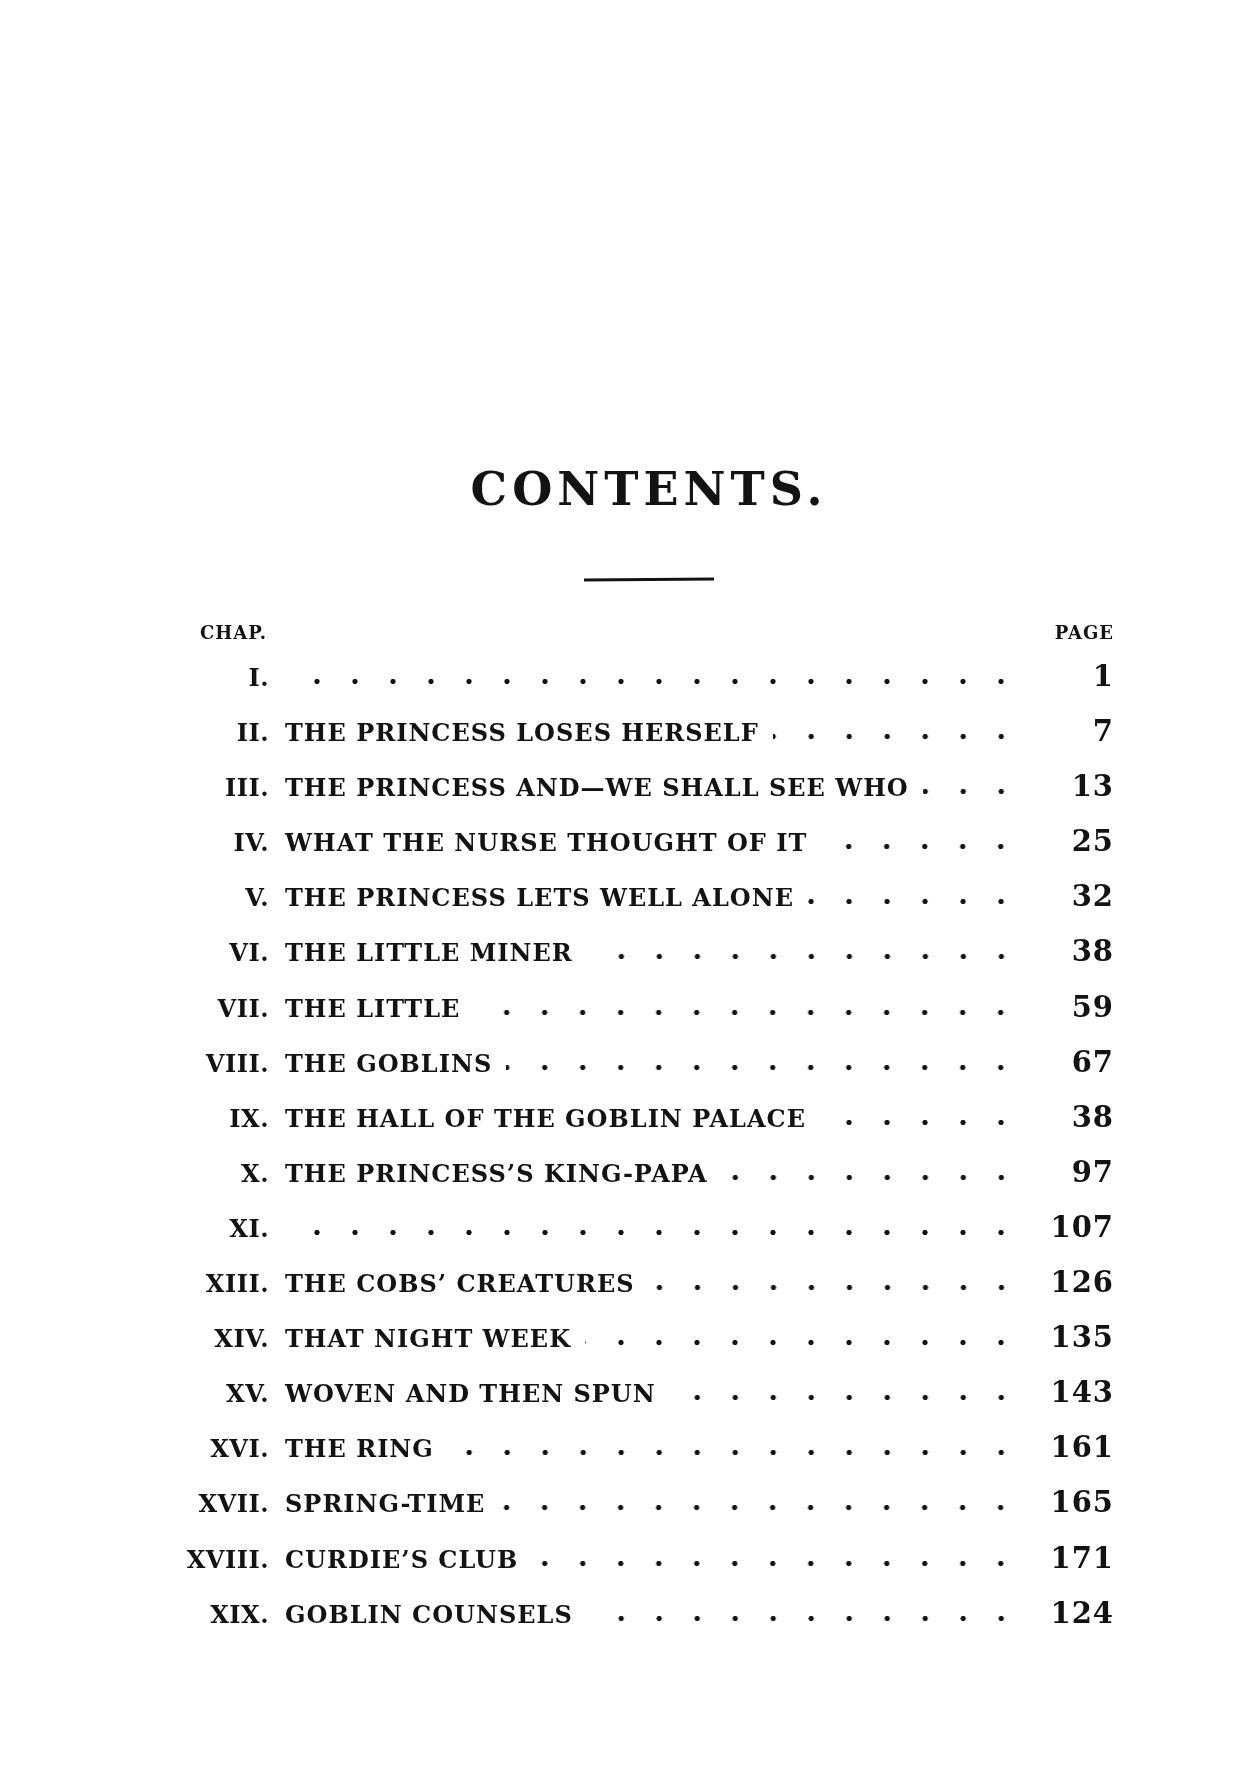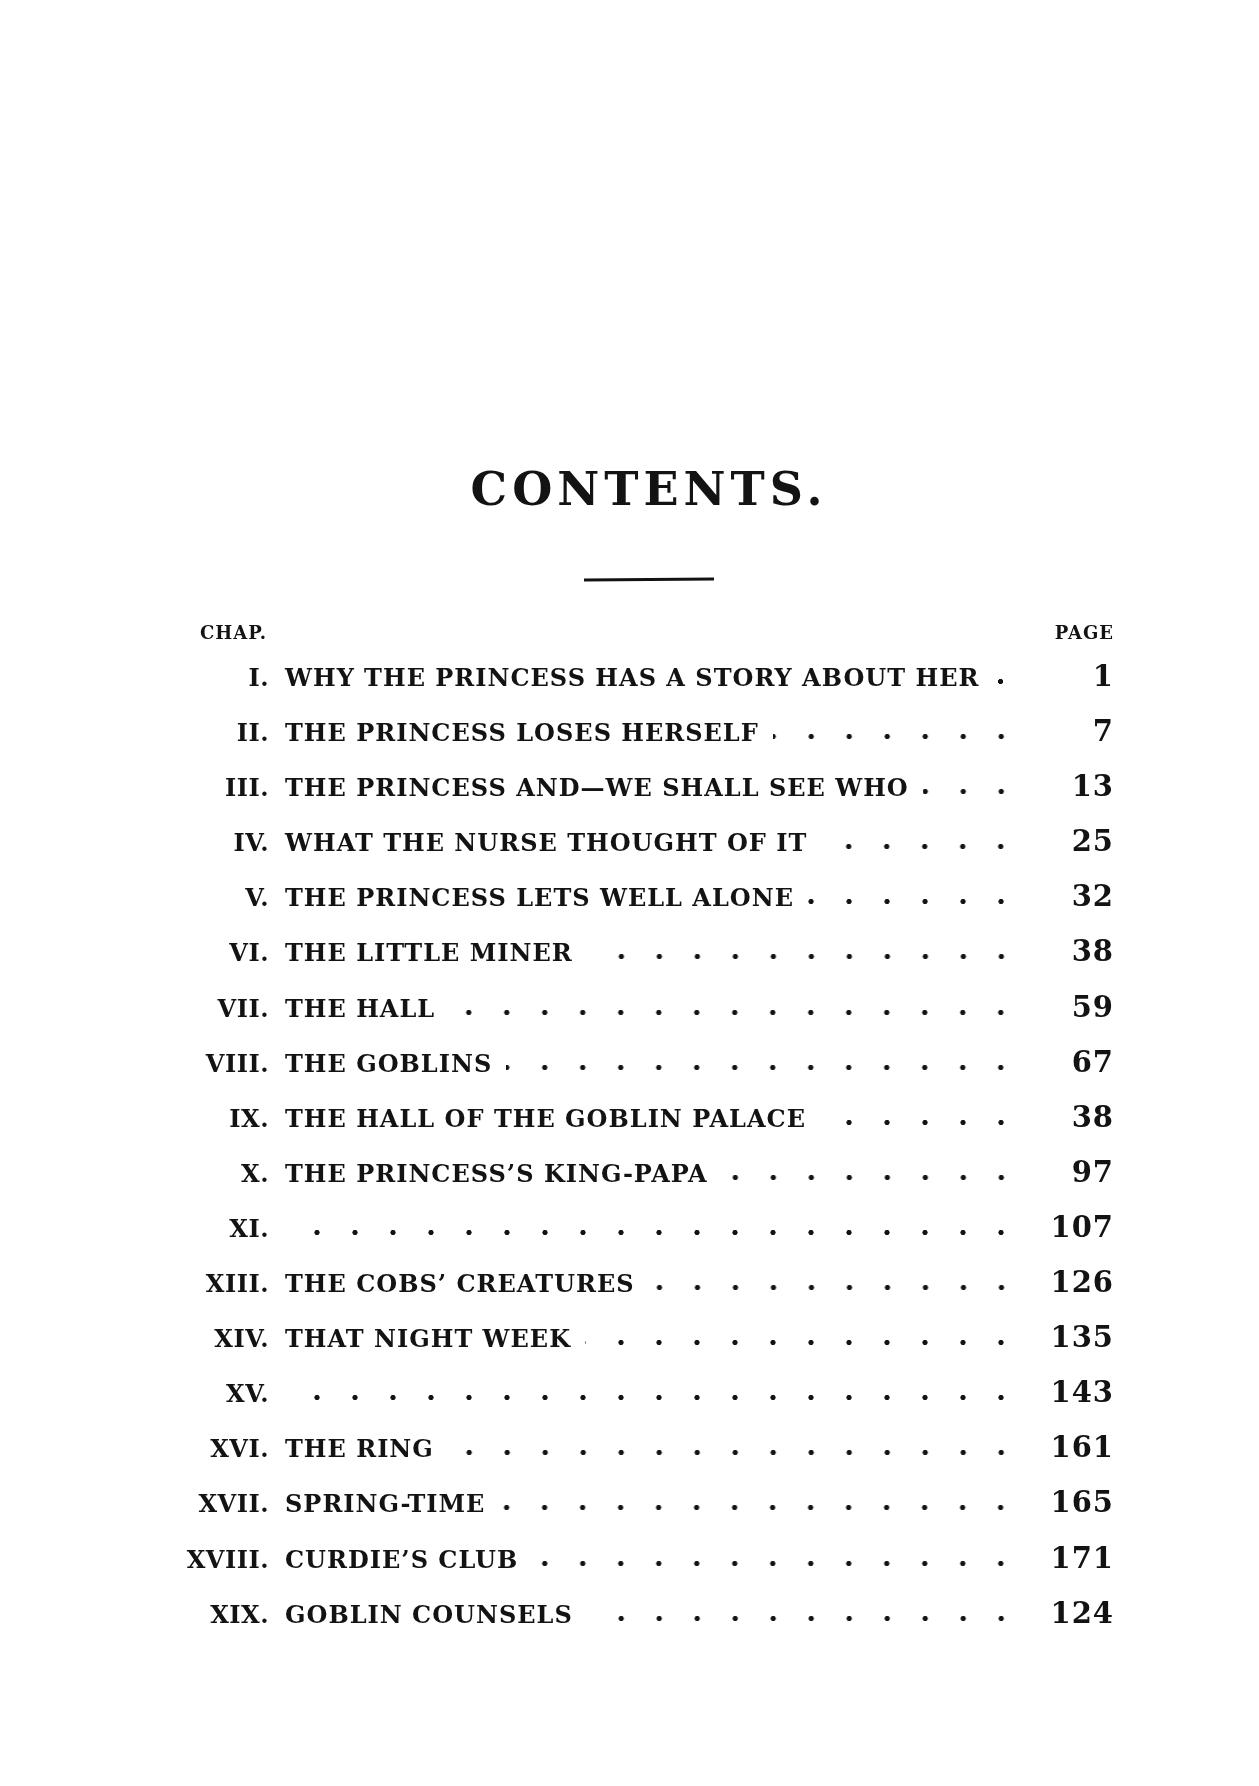--- a/index.html
+++ b/index.html
@@ -116,21 +116,20 @@
     <div class="title-rule"></div>
 
     <div class="col-headers">
       <span class="chap-header">CHAP.</span>
       <span class="page-header">PAGE</span>
     </div>
 
     <div class="toc-list">
   <div class="toc-row">
     <span class="toc-numeral">I.</span>
-    <span class="toc-chapter-title">WHY THE PRINCESS HAS A STORY ABOUT HER</span>
     <span class="dot-leader"></span>
     <span class="toc-page-num">1</span>
   </div>
 
   <div class="toc-row">
     <span class="toc-numeral">II.</span>
     <span class="toc-chapter-title">THE PRINCESS LOSES HERSELF</span>
     <span class="dot-leader"></span>
     <span class="toc-page-num">7</span>
   </div>
@@ -158,21 +157,21 @@
 
   <div class="toc-row">
     <span class="toc-numeral">VI.</span>
     <span class="toc-chapter-title">THE LITTLE MINER</span>
     <span class="dot-leader"></span>
     <span class="toc-page-num">38</span>
   </div>
 
   <div class="toc-row">
     <span class="toc-numeral">VII.</span>
-    <span class="toc-chapter-title">THE HALL</span>
+    <span class="toc-chapter-title">THE LITTLE</span>
     <span class="dot-leader"></span>
     <span class="toc-page-num">59</span>
   </div>
 
   <div class="toc-row">
     <span class="toc-numeral">VIII.</span>
     <span class="toc-chapter-title">THE GOBLINS</span>
     <span class="dot-leader"></span>
     <span class="toc-page-num">67</span>
   </div>
@@ -207,20 +206,21 @@
 
   <div class="toc-row">
     <span class="toc-numeral">XIV.</span>
     <span class="toc-chapter-title">THAT NIGHT WEEK</span>
     <span class="dot-leader"></span>
     <span class="toc-page-num">135</span>
   </div>
 
   <div class="toc-row">
     <span class="toc-numeral">XV.</span>
+    <span class="toc-chapter-title">WOVEN AND THEN SPUN</span>
     <span class="dot-leader"></span>
     <span class="toc-page-num">143</span>
   </div>
 
   <div class="toc-row">
     <span class="toc-numeral">XVI.</span>
     <span class="toc-chapter-title">THE RING</span>
     <span class="dot-leader"></span>
     <span class="toc-page-num">161</span>
   </div>

